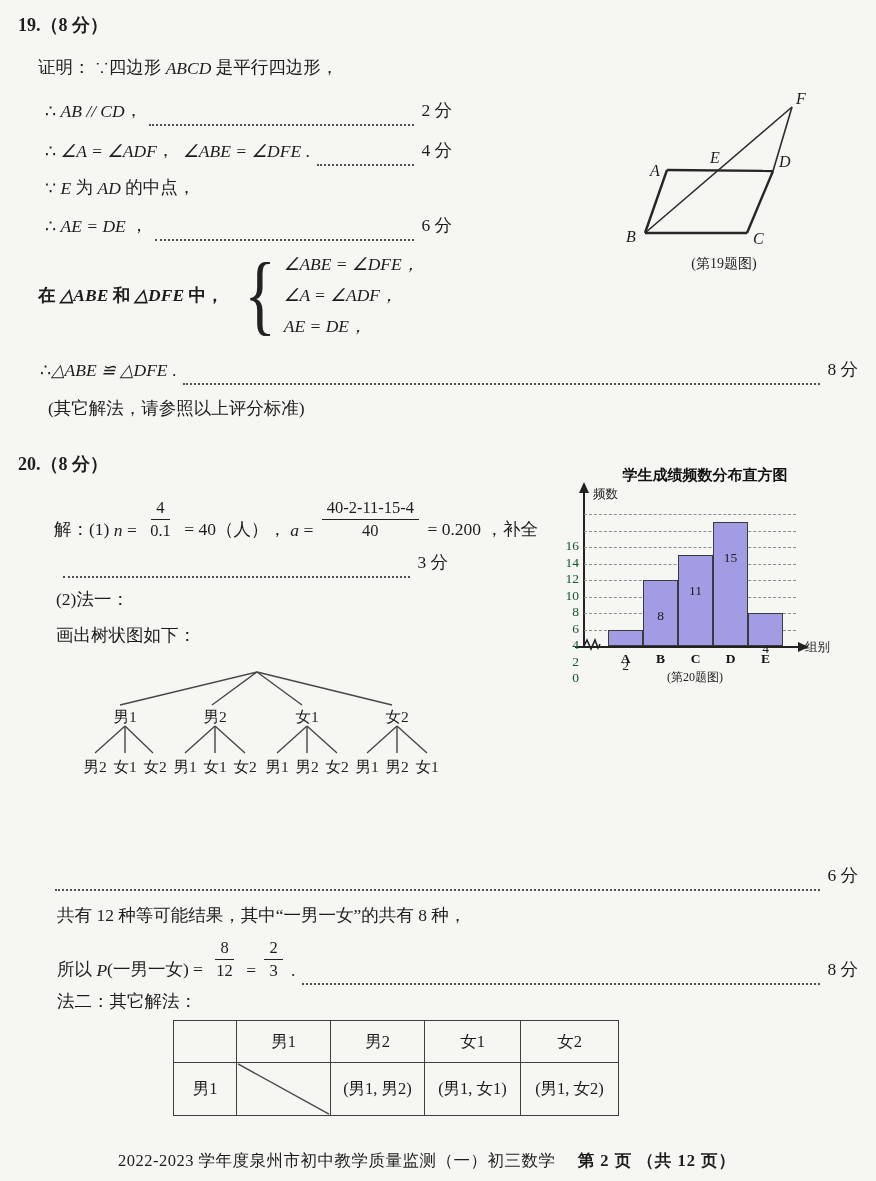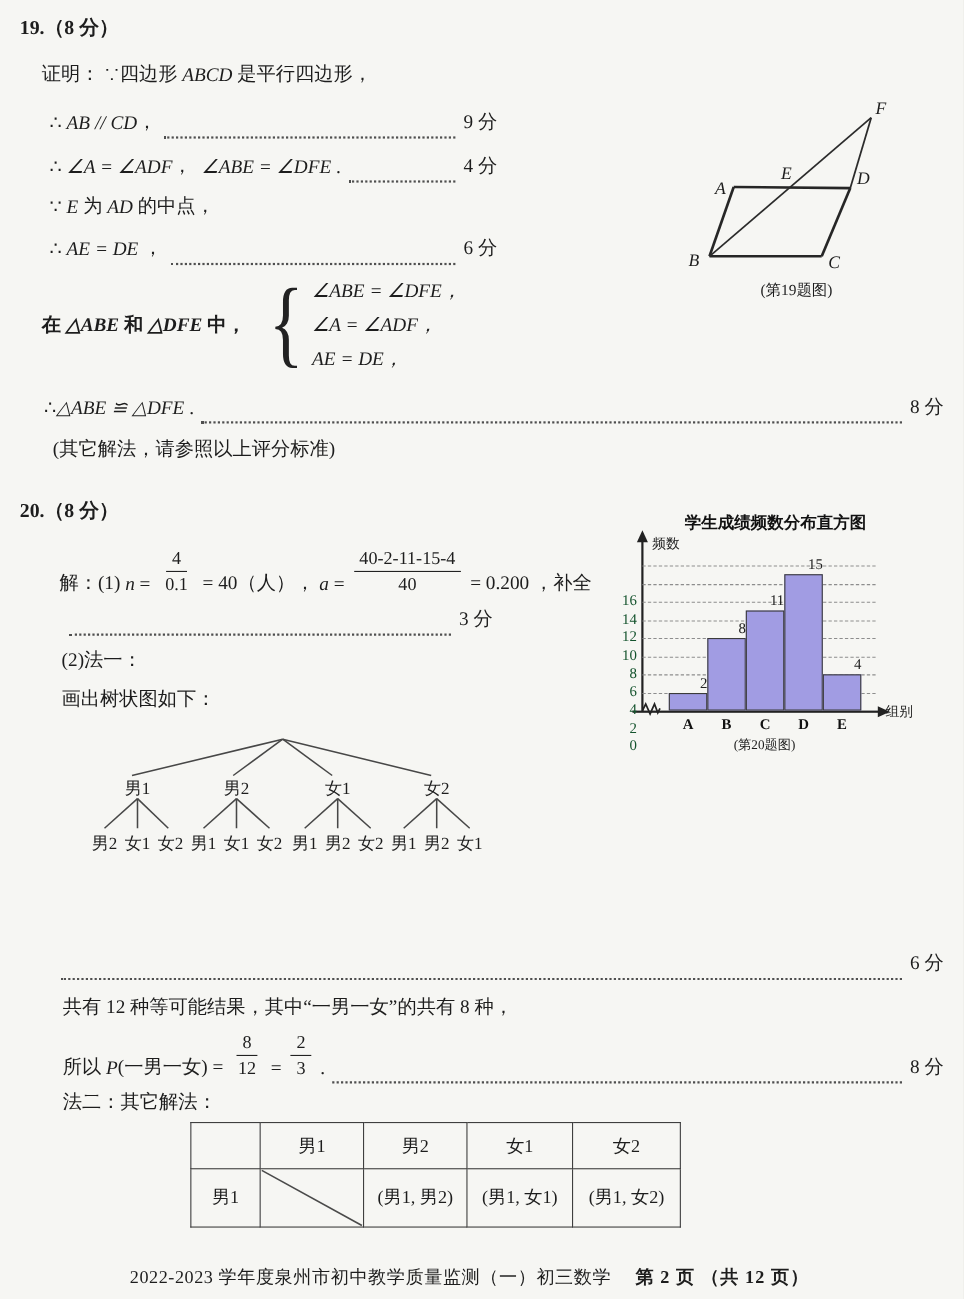--- a/index.html
+++ b/index.html
@@ -50,22 +50,22 @@
   .xarrow { position:absolute; left:253px; top:180px; width:0; height:0;
             border-top:5px solid transparent; border-bottom:5px solid transparent;
             border-left:11px solid #222; }
   .ylab { position:absolute; left:48px; top:24px; font-size:12.5px; color:#222; }
   .xlab { position:absolute; left:260px; top:177px; font-size:12.5px; color:#222; }
   .hgrid { position:absolute; height:0; border-top:1.4px dashed #8d8d8d; z-index:1; }
   .htick { position:absolute; width:34px; text-align:right; font-size:13.5px;
            height:16px; line-height:16px; color:#14532d;
            font-family:"Liberation Serif", serif;margin-top:32px; }
   .hbar { position:absolute; border:1.4px solid #3b3b3b; z-index:2; }
-  .hval { position:absolute; width:35px; text-align:right; font-size:13.5px; z-index:3;
-          color:#222; font-family:"Liberation Serif", serif; }
+  .hval { position:absolute; width:35px; text-align:center; font-size:13.5px; z-index:3;
+          color:#222; font-family:"Liberation Serif", serif;margin-top:45px; }
   .hcat { position:absolute; width:35px; text-align:center; font-size:13.5px;
           font-weight:bold; top:189px; color:#111;
           font-family:"Liberation Serif", serif; }
   .hcaption { position:absolute; left:65px; top:207px; width:170px; text-align:center;
               font-size:12px; font-family:"Liberation Serif", serif; }
   .axis-break { position:absolute; left:39px; top:176px; }
   
   .tree { position:absolute; left:55px; top:658px; }
   .tree text { font-size:15.5px; fill:#1d1d1d; font-family:"Liberation Serif", serif; }
   .tree line { stroke:#474747; stroke-width:1.4; }
@@ -90,21 +90,21 @@
 
   <div class="qheader" style="left:18px; top:13px;">19.（8 分）</div>
 
   <div class="line" style="left:38px; top:49px;">
     <span>证明： ∵四边形 </span><span class="math">ABCD</span><span> 是平行四边形，</span>
   </div>
 
   <div class="line" style="left:45px; top:92px; width:407px;">
     <span>∴ </span><span class="math">AB // CD</span><span>，</span>
     <span class="dots"></span>
-    <span class="score">9 分</span>
+    <span class="score">2 分</span>
   </div>
 
   <div class="line" style="left:45px; top:132px; width:407px;">
     <span>∴ </span><span class="math">∠A = ∠ADF</span><span>，  </span><span class="math">∠ABE = ∠DFE</span><span> .</span>
     <span class="dots"></span>
     <span class="score">4 分</span>
   </div>
 
   <div class="line" style="left:45px; top:169px;">
     <span>∵ </span><span class="math">E</span><span> 为 </span><span class="math">AD</span><span> 的中点，</span>

